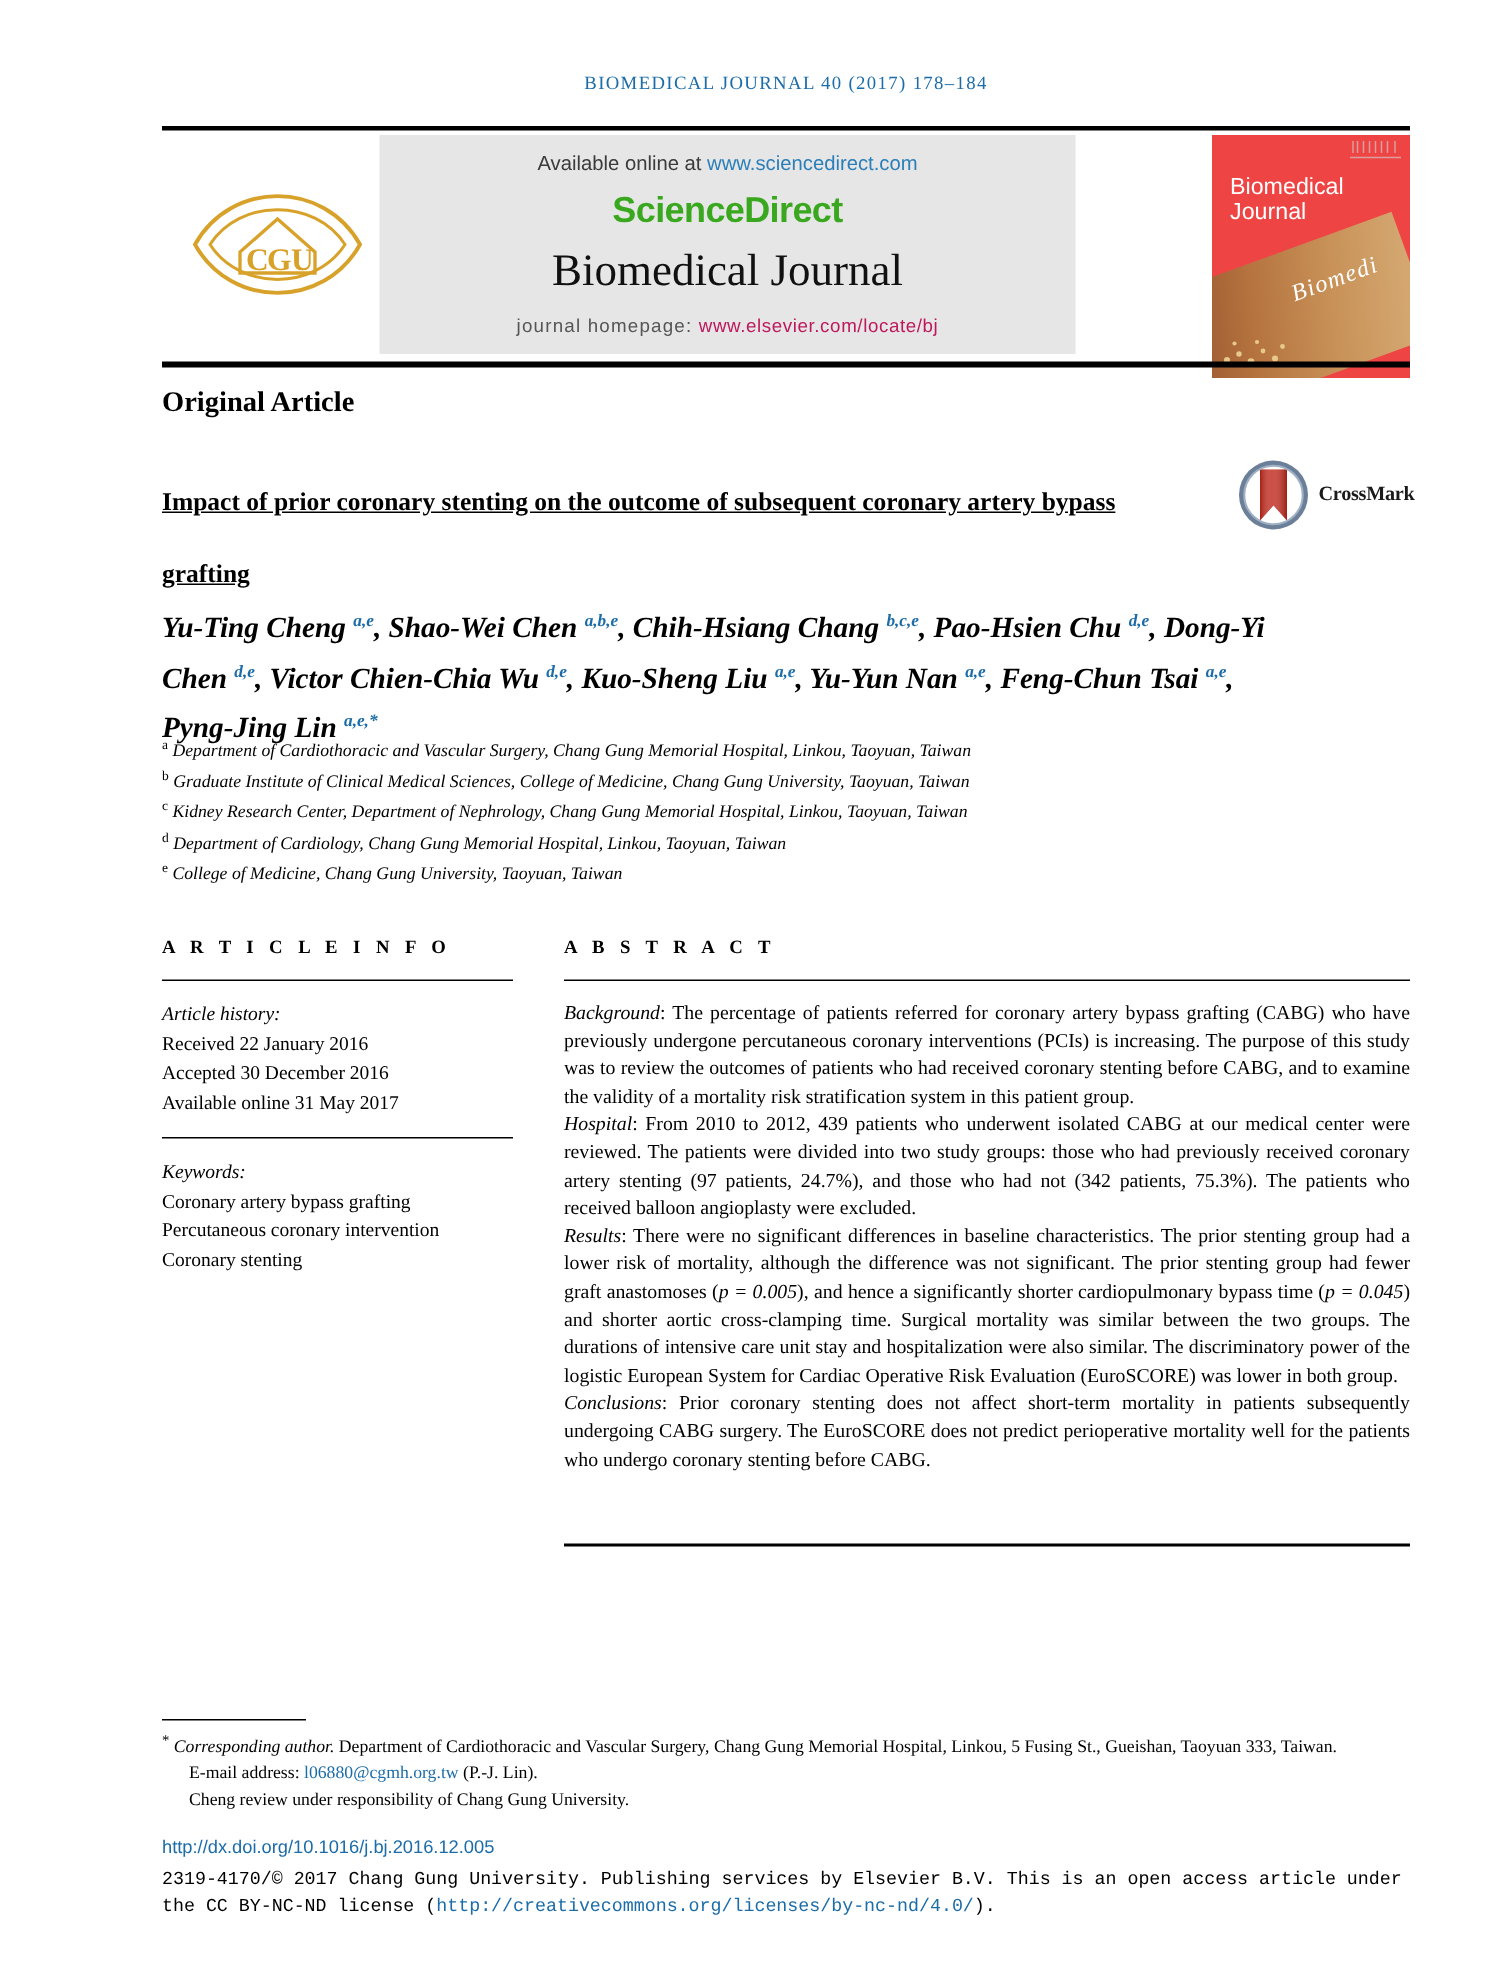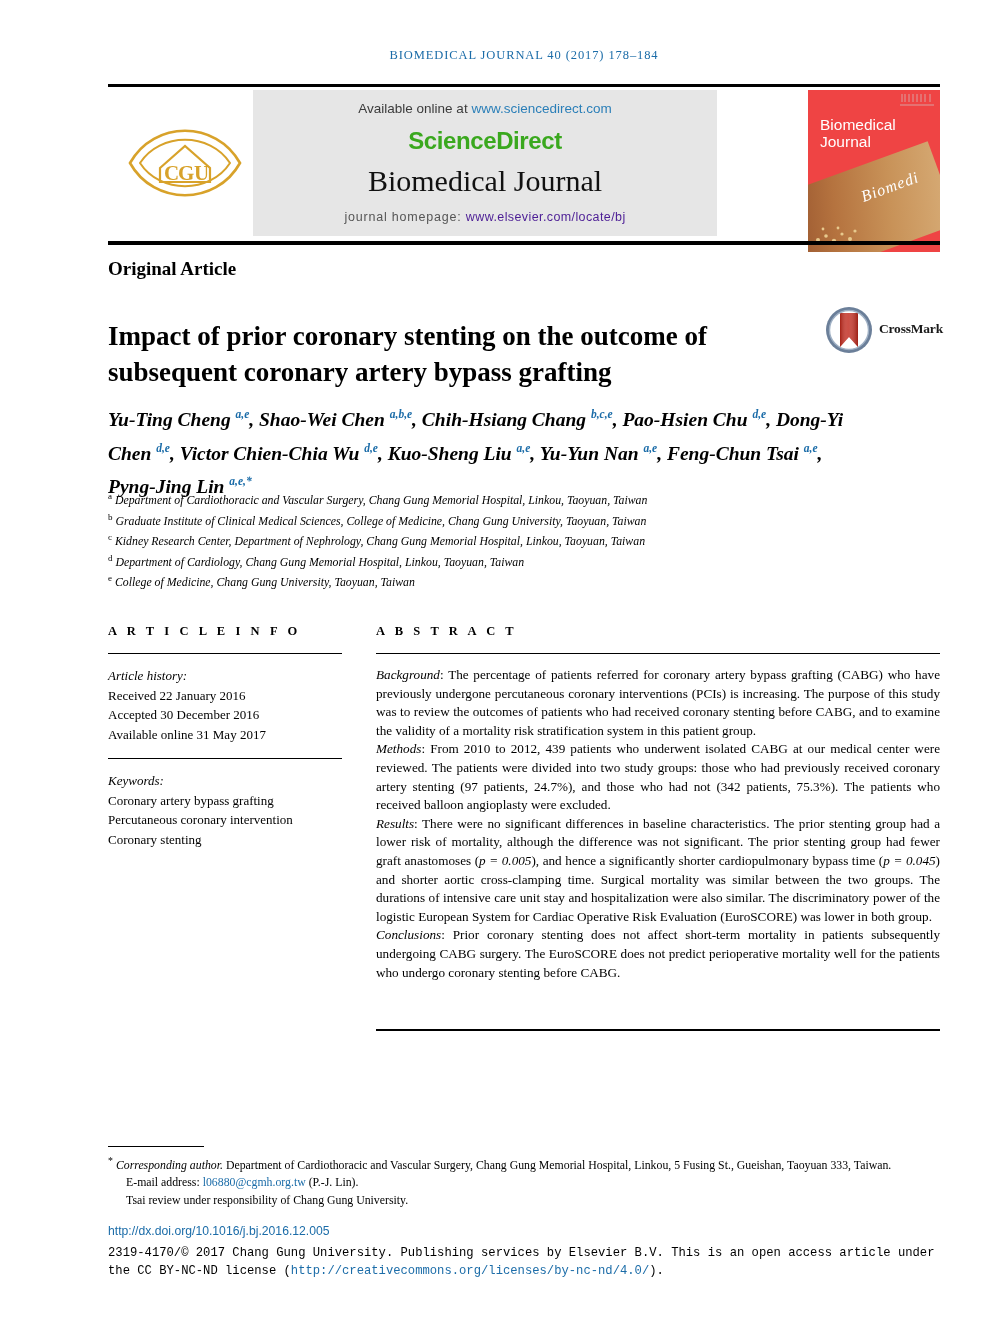--- a/index.html
+++ b/index.html
@@ -85,21 +85,21 @@
     font-size: 30px;
     color: #111;
   }
   .sd-home {
     margin-top: 12px;
     font-family: "Liberation Sans", sans-serif;
     font-size: 12.5px;
     color: #555;
     letter-spacing: 0.8px;
   }
-  .sd-home .lnk { color: #4c1d95; letter-spacing: 0.4px; }
+  .sd-home .lnk { color: #be185d; letter-spacing: 0.4px; }
 
   .cover {
     position: absolute;
     left: 700px; top: 0px;
     width: 132px; height: 162px;
     background: #ef4444;
     overflow: hidden;
     text-decoration: underline;
   }
   .cover-barcode {
@@ -145,24 +145,25 @@
     position: absolute;
     left: 80px; top: 258px;
     font-size: 19px;
     font-weight: bold;
     font-family: "Liberation Serif", serif;
   }
   .art-title {
     position: absolute;
     left: 80px; top: 300px;
     width: 680px;
-    font-size: 27px;
-    font-weight: bold;
-    line-height: 36px;
-    font-family: "Liberation Serif", serif;
+    font-size: 17px;
+    font-weight: bold;
+    line-height: 48px;
+    font-family: "Liberation Serif", serif;
+    text-decoration: underline;
   }
   .crossmark {
     position: absolute;
     left: 797px; top: 306px;
     width: 116px; height: 52px;
   }
   .cm-badge {
     position: absolute;
     left: 0; top: 0;
     width: 48px; height: 48px;
@@ -403,38 +404,38 @@
       <div>Percutaneous coronary intervention</div>
       <div>Coronary stenting</div>
     </div>
   </div>
 
   <div class="abs-col">
     <div class="col-head">A B S T R A C T</div>
     <div class="hr-thin"></div>
     <div class="abs-body">
         <p><span class="sec">Background</span><span>: The percentage of patients referred for coronary artery bypass grafting (CABG) who have previously undergone percutaneous coronary interventions (PCIs) is increasing. The purpose of this study was to review the outcomes of patients who had received coronary stenting before CABG, and to examine the validity of a mortality risk stratification system in this patient group.</span></p>
-        <p><span class="sec">Methods</span><span>: From 2010 to 2012, 439 patients who underwent isolated CABG at our medical center were reviewed. The patients were divided into two study groups: those who had previously received coronary artery stenting (97 patients, 24.7%), and those who had not (342 patients, 75.3%). The patients who received balloon angioplasty were excluded.</span></p>
+        <p><span class="sec">Hospital</span><span>: From 2010 to 2012, 439 patients who underwent isolated CABG at our medical center were reviewed. The patients were divided into two study groups: those who had previously received coronary artery stenting (97 patients, 24.7%), and those who had not (342 patients, 75.3%). The patients who received balloon angioplasty were excluded.</span></p>
         <p><span class="sec">Results</span><span>: There were no significant differences in baseline characteristics. The prior stenting group had a lower risk of mortality, although the difference was not significant. The prior stenting group had fewer graft anastomoses (<span class="it">p = 0.005</span>), and hence a significantly shorter cardiopulmonary bypass time (<span class="it">p = 0.045</span>) and shorter aortic cross-clamping time. Surgical mortality was similar between the two groups. The durations of intensive care unit stay and hospitalization were also similar. The discriminatory power of the logistic European System for Cardiac Operative Risk Evaluation (EuroSCORE) was lower in both group.</span></p>
         <p><span class="sec">Conclusions</span><span>: Prior coronary stenting does not affect short-term mortality in patients subsequently undergoing CABG surgery. The EuroSCORE does not predict perioperative mortality well for the patients who undergo coronary stenting before CABG.</span></p>
       </div>
   </div>
   <div id="rule-abs-bottom"></div>
 
   <div class="foot-rule"></div>
   <div class="footnotes">
     <div>
       <sup>*</sup> <span class="corr">Corresponding author.</span><span> Department of Cardiothoracic and Vascular Surgery, Chang Gung Memorial Hospital, Linkou, 5 Fusing St., Gueishan, Taoyuan 333, Taiwan.</span>
     </div>
     <div class="indent">
       <span>E-mail address:</span>
       <span class="lnk">l06880@cgmh.org.tw</span>
       <span>(P.-J. Lin).</span>
     </div>
-    <div class="indent">Tsai review under responsibility of Chang Gung University.</div>
+    <div class="indent">Cheng review under responsibility of Chang Gung University.</div>
   </div>
 
   <div class="doi-line">
     <span class="lnk">http://dx.doi.org/10.1016/j.bj.2016.12.005</span>
   </div>
 
   <div class="copy-block">
     <span>2319-4170/© 2017 Chang Gung University. Publishing services by Elsevier B.V. This is an open access article under the CC BY-NC-ND license (</span><span class="lnk">http://creativecommons.org/licenses/by-nc-nd/4.0/</span><span>).</span>
   </div>
 

